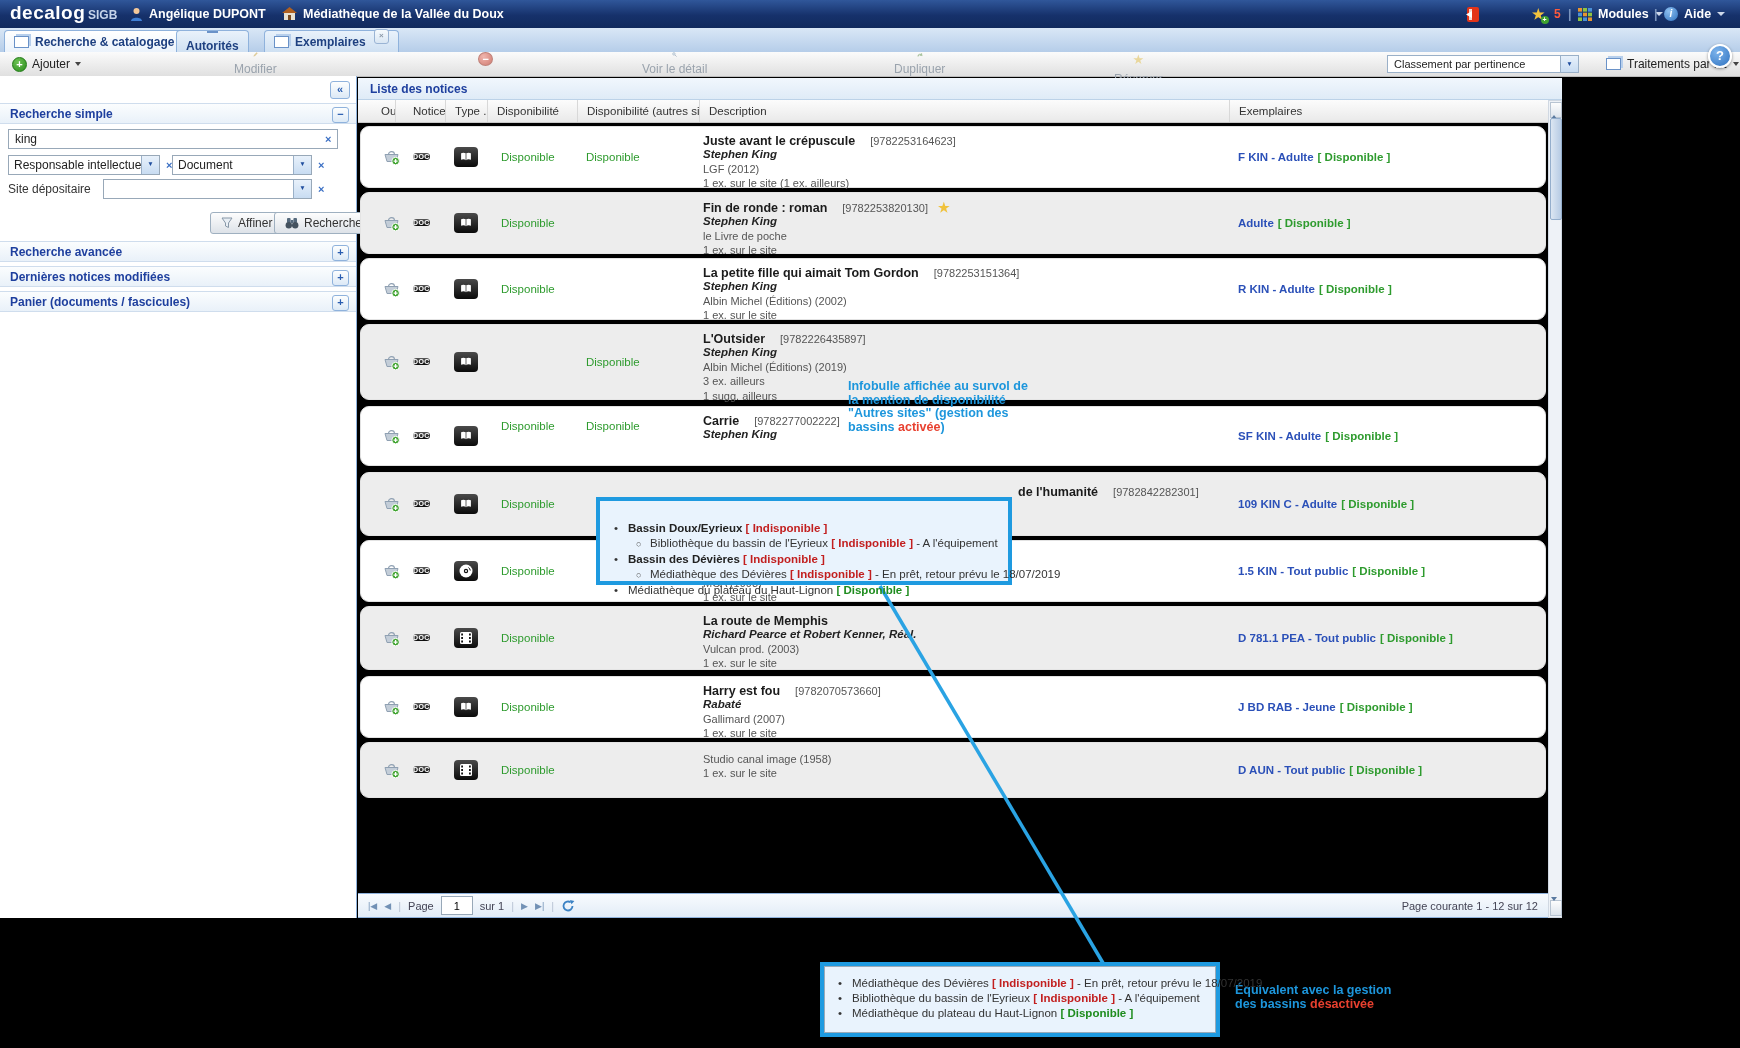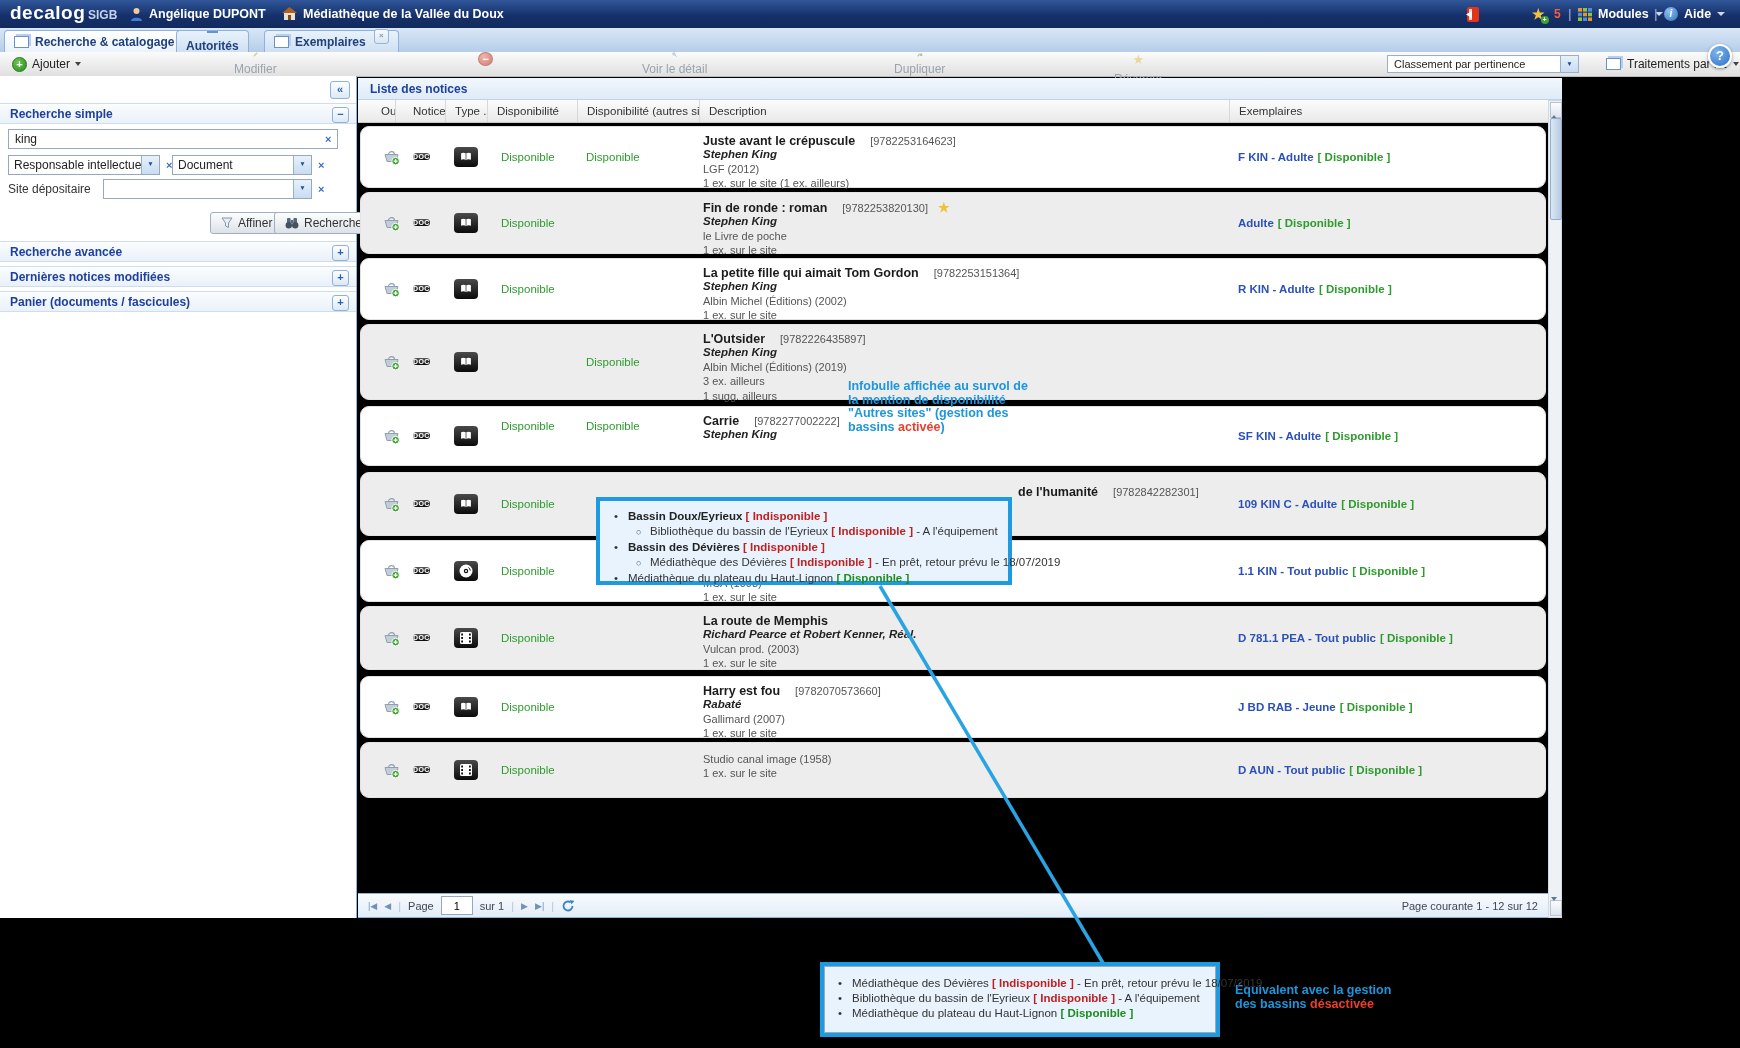--- a/index.html
+++ b/index.html
@@ -172,21 +172,21 @@
   .tri-up{width:0;height:0;border-left:3px solid transparent;border-right:3px solid transparent;
           border-bottom:4px solid #5a7aa0;margin:4px auto;}
   .tri-down{width:0;height:0;border-left:3px solid transparent;border-right:3px solid transparent;
           border-top:4px solid #5a7aa0;margin:4px auto;}
   .sb-thumb{position:absolute;left:1px;top:17px;width:10px;height:100px;
           background:linear-gradient(90deg,#dce6f2,#b6cbe4);border:1px solid #94aecc;border-radius:2px;}
 
   
   .tip{background:#e9f3fd;border:4px solid #1e9ae0;box-sizing:border-box;z-index:30;position:absolute;
        font-size:11.5px;color:#333;}
-  .tip1{left:596px;top:497px;width:416px;height:88px;padding:8px 8px 0 14px;}
+  .tip1{left:596px;top:497px;width:416px;height:88px;padding:20px 8px 0 14px;}
   .tip2{left:820px;top:962px;width:400px;height:75px;padding:10px 8px 0 14px;box-shadow:inset 0 0 0 1px #9aaab8;}
   .tline{line-height:15px;white-space:nowrap;}
   .b1{display:inline-block;width:14px;color:#333;} .b1::before{content:"•";}
   .b2{display:inline-block;width:14px;margin-left:22px;color:#555;font-size:9px;} .b2::before{content:"○";}
   .tname-b{font-weight:bold;color:#222;}
   .st-red{color:#c21f1f;font-weight:bold;} .st-green{color:#1e8c1e;font-weight:bold;}
   .leader{position:absolute;left:0;top:0;z-index:20;pointer-events:none;}
   .note{position:absolute;color:#1d96dc;font-weight:bold;font-size:12.5px;line-height:13.5px;z-index:28;white-space:nowrap;}
   .note1{left:848px;top:380px;} .note2{left:1235px;top:984px;}
   .note .red{color:#e8402f;}
@@ -586,21 +586,21 @@
           </span>
         </span>
       <span class="c-dispo">Disponible</span>
       <div class="c-desc">
         <div class="d-title"><span>Blues on the Bayou</span></div>
         <div class="d-author">B.B. King, guit. et chant</div>
         <div class="d-pub">MCA (1998)</div>
         <div class="d-copies">1 ex. sur le site</div>
       </div>
       <div class="c-exemp">
-        <span class="ex-label">1.1 KIN - Tout public</span><span class="ex-status">[ Disponible ]</span>
+        <span class="ex-label">1.5 KIN - Tout public</span><span class="ex-status">[ Disponible ]</span>
       </div>
     </div>
 
     <div class="row alt" style="top:482px;height:64px;">
       <span class="c-tools">
         <svg width="17" height="17" viewBox="0 0 17 17">
             <path d="M2 6 L15 6 L13 13 L4 13 Z" fill="#c3cdd8" stroke="#8fa0b2"></path>
             <path d="M5.5 6 C5.5 2.2 11.5 2.2 11.5 6" fill="none" stroke="#8fa0b2" stroke-width="1.1"></path>
             <circle cx="12.6" cy="12.6" r="3.8" fill="#3fa32f" stroke="#fff"></circle>
             <path d="M12.6 10.6 v4 M10.6 12.6 h4" stroke="#fff" stroke-width="1.3"></path>

